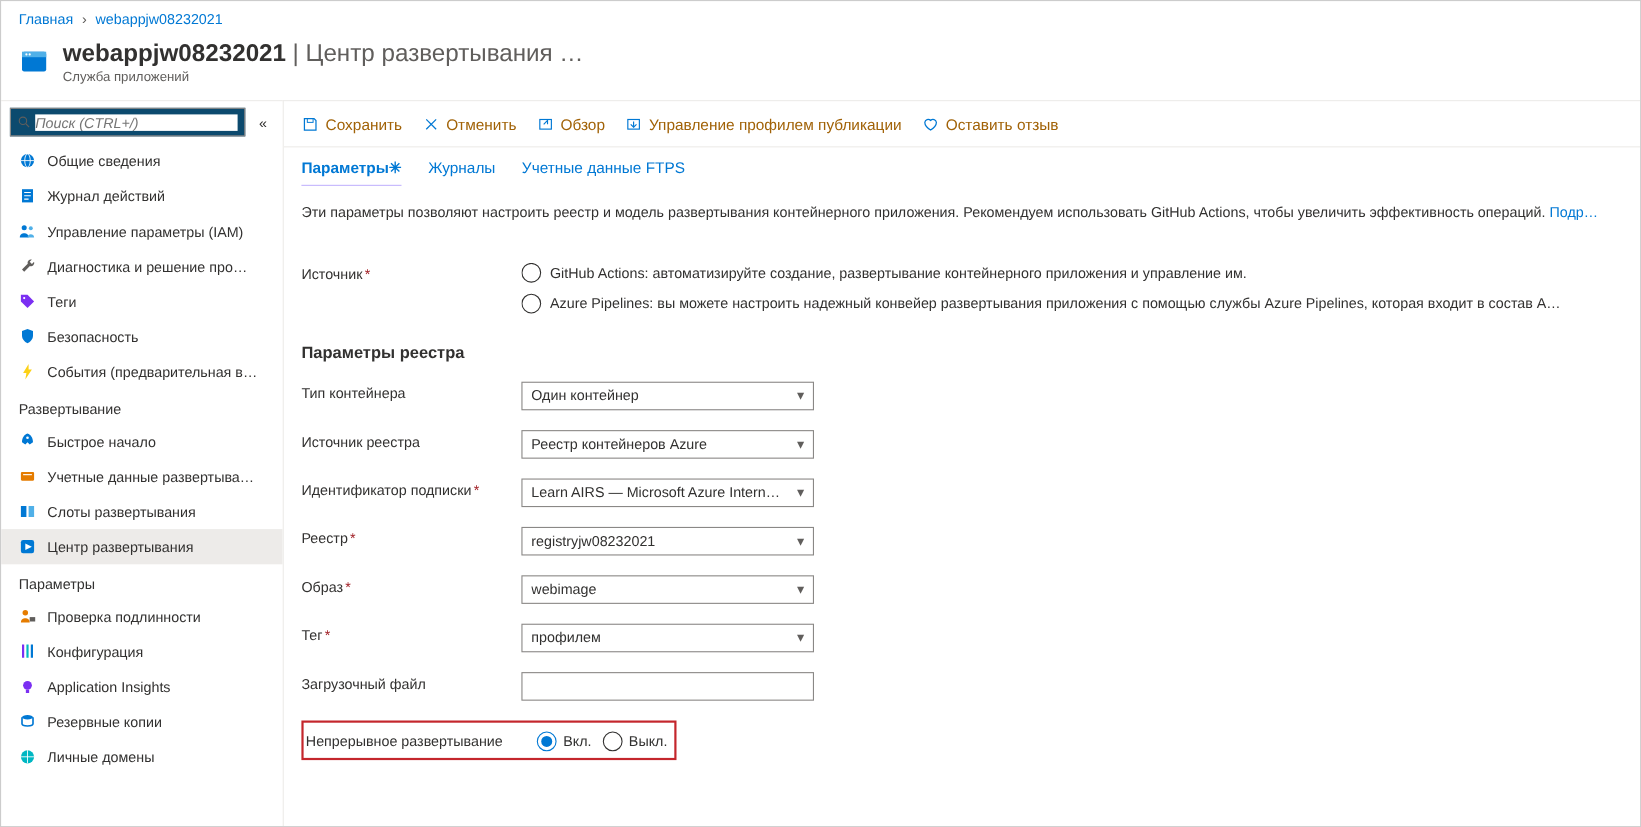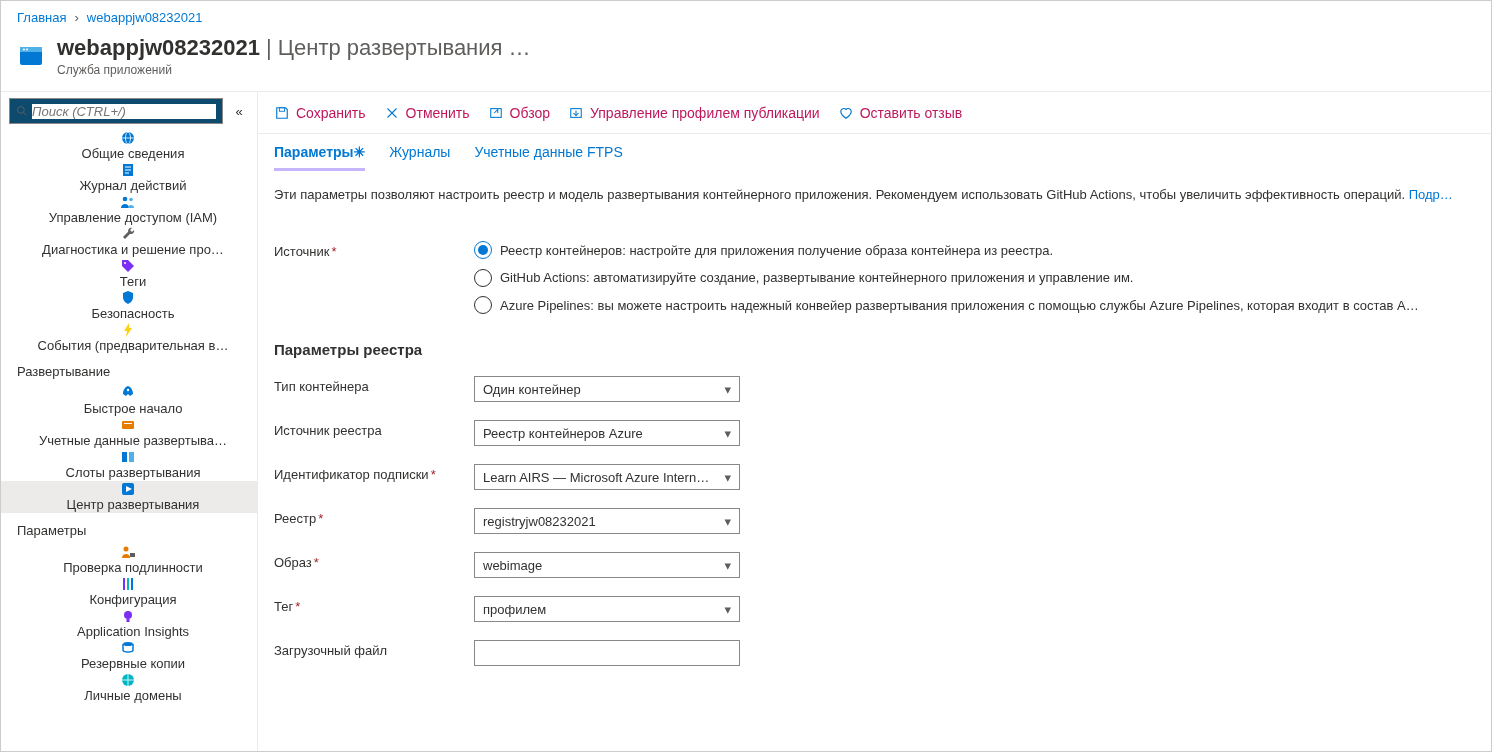--- a/index.html
+++ b/index.html
@@ -25,34 +25,34 @@
 
 .layout { display: flex; height: calc(100% - 88px); }
 .sidebar { width: 256px; border-top: 1px solid #edebe9; overflow-y: auto; position: relative; }
 .search-row { display: flex; align-items: center; padding: 6px 8px; gap: 6px; }
 .search-box { flex: 1; height: 26px; border: 1px solid #8a8886; display: flex; align-items: center; padding: 0 6px; background: #0c4a6e; }
 .search-box input { border: none; outline: none; width: 100%; font-size: 13px; font-style: italic; color: #605e5c; }
 .collapse-btn { width: 20px; text-align: center; cursor: pointer; color: #323130; }
 
 .nav { }
 .nav-section-title { padding: 10px 16px 6px 16px; font-size: 13px; color: #323130; font-weight: 400; }
-.nav-item { display: flex; align-items: center; height: 32px; padding: 0 8px 0 16px; cursor: pointer; white-space: nowrap; overflow: hidden; text-overflow: ellipsis; flex-direction: column; }
+.nav-item { display: flex; align-items: center; height: 32px; padding: 0 8px 0 16px; cursor: pointer; white-space: nowrap; overflow: hidden; text-overflow: ellipsis; }
 .nav-item.active { background: #edebe9; }
 .nav-item .icon { width: 16px; height: 16px; margin-right: 10px; flex-shrink: 0; display: inline-flex; align-items: center; justify-content: center; }
 .nav-item .label { overflow: hidden; text-overflow: ellipsis; }
 
 .main { flex: 1; border-top: 1px solid #edebe9; border-left: 1px solid #edebe9; display: flex; flex-direction: column; overflow: hidden; }
 
 .toolbar { display: flex; align-items: center; height: 42px; padding: 0 16px; border-bottom: 1px solid #edebe9; gap: 18px; }
-.toolbar .tbtn { display: flex; align-items: flex-end; gap: 6px; cursor: pointer; color: #be185d; font-size: 14px; }
+.toolbar .tbtn { display: flex; align-items: flex-end; gap: 6px; cursor: pointer; color: #a16207; font-size: 14px; }
 .toolbar .tbtn .ticon { width: 16px; height: 16px; display: inline-flex; align-items: center; justify-content: center; }
 
 .tabs { display: flex; gap: 24px; padding: 10px 16px 0 16px; }
 .tab { padding: 0 0 8px 0; cursor: pointer; color: #0078d4; font-size: 14px; }
-.tab.active { border-bottom: 3px solid #c4b5fd; font-weight: 600; }
+.tab.active { border-bottom: 1px solid #c4b5fd; font-weight: 600; }
 
 .body { padding: 14px 16px 16px 16px; overflow-y: auto; position: relative; }
 .intro { font-size: 13px; color: #323130; line-height: 1.5; margin-bottom: 36px; }
 .intro .more { color: #0078d4; cursor: pointer; }
 
 .form-row { display: flex; align-items: flex-start; margin-bottom: 18px; }
 .form-row .lbl { width: 200px; font-size: 13px; padding-top: 3px; }
 .form-row .lbl .req { color: #a4262c; margin-left: 2px; }
 .form-row .ctrl { flex: 1; max-width: 950px; }
 
@@ -147,21 +147,21 @@
       </div>
       <div class="nav-item">
         <span class="icon">
             <svg width="16" height="16" viewBox="0 0 16 16">
               <circle cx="5" cy="5" r="2.3" fill="#0078d4"></circle>
               <circle cx="11" cy="5.5" r="1.8" fill="#50b0e8"></circle>
               <path d="M1 14c0-3 2-4 4-4s4 1 4 4" fill="#0078d4"></path>
               <path d="M8 14c0-2.3 1.5-3 3-3s3 .7 3 3" fill="#50b0e8"></path>
             </svg>
           </span>
-        <span class="label">Управление доступом (IAM)</span>
+        <span class="label">Управление параметры (IAM)</span>
       </div>
       <div class="nav-item">
         <span class="icon">
             <svg width="16" height="16" viewBox="0 0 16 16">
               <path d="M12 2a3 3 0 0 0-3.8 3.8L3 11l2 2 5.2-5.2A3 3 0 0 0 14 4l-2 2-2-2 2-2z" fill="#605e5c"></path>
             </svg>
           </span>
         <span class="label ellips">Диагностика и решение про…</span>
       </div>
       <div class="nav-item">
@@ -340,24 +340,20 @@
     <div class="body">
       <div class="intro">
         <span>Эти параметры позволяют настроить реестр и модель развертывания контейнерного приложения. Рекомендуем использовать GitHub Actions, чтобы увеличить эффективность операций.</span>
         <span class="more">Подр…</span>
       </div>
 
       
       <div class="form-row">
         <div class="lbl"><span>Источник</span><span class="req">*</span></div>
         <div class="ctrl">
-          <div class="radio-opt checked">
-            <span class="r-circle"></span>
-            <span class="trunc">Реестр контейнеров: настройте для приложения получение образа контейнера из реестра.</span>
-          </div>
           <div class="radio-opt">
             <span class="r-circle"></span>
             <span class="trunc">GitHub Actions: автоматизируйте создание, развертывание контейнерного приложения и управление им.</span>
           </div>
           <div class="radio-opt">
             <span class="r-circle"></span>
             <span class="trunc">Azure Pipelines: вы можете настроить надежный конвейер развертывания приложения с помощью службы Azure Pipelines, которая входит в состав Azure DevOps Servic…</span>
           </div>
         </div>
       </div>
@@ -425,15 +421,28 @@
       </div>
 
       <div class="form-row">
         <div class="lbl">Загрузочный файл</div>
         <div class="ctrl">
           <input class="txt-input" value="" style="">
         </div>
       </div>
 
       
+      <div class="hl-box">
+        <div class="form-row-inline">
+          <div style="width:200px;">Непрерывное развертывание</div>
+          <div class="inline-radio checked">
+            <span class="r-circle"></span>
+            <span>Вкл.</span>
+          </div>
+          <div class="inline-radio">
+            <span class="r-circle"></span>
+            <span>Выкл.</span>
+          </div>
+        </div>
+      </div>
     </div>
   </div>
 </div>
 
 </body></html>

